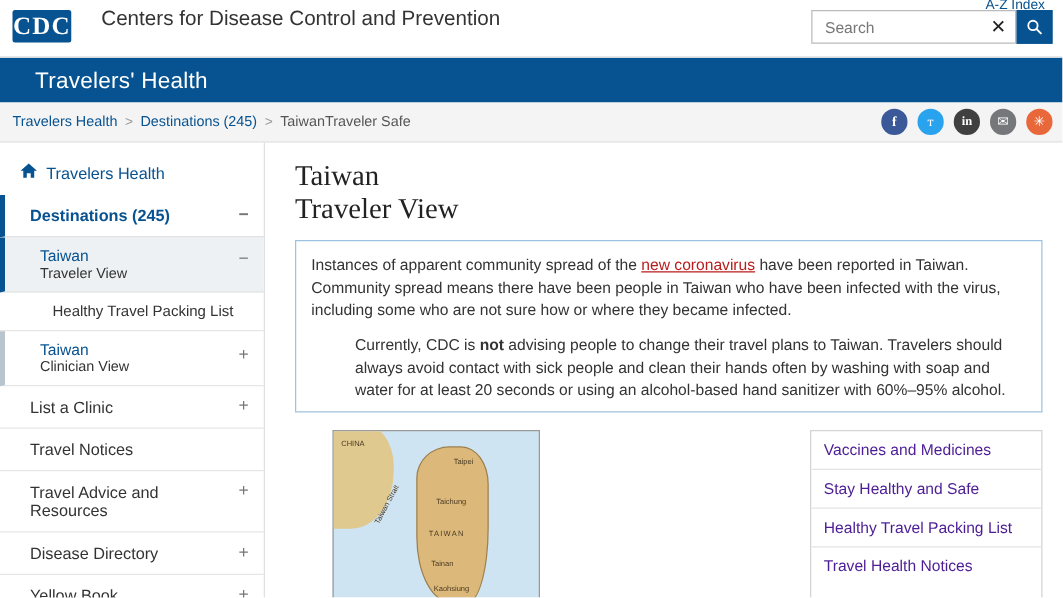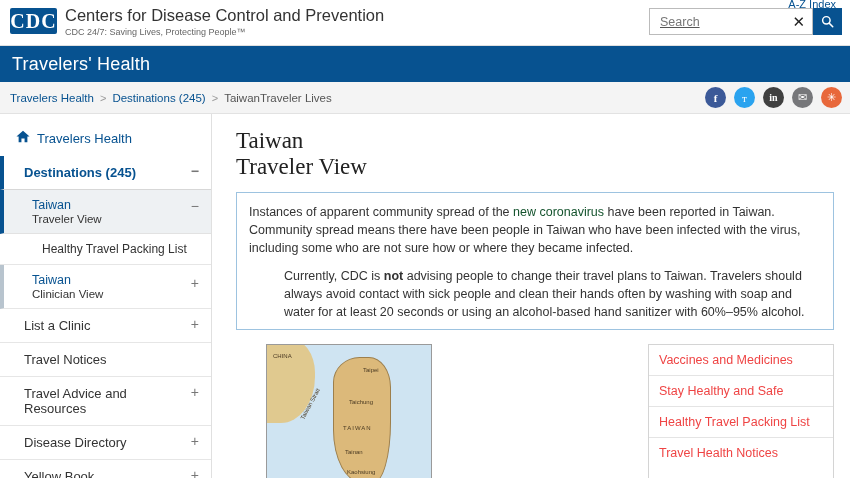--- a/index.html
+++ b/index.html
@@ -38,21 +38,21 @@
     color: #fff;
     font-family: "Liberation Serif", serif;
     font-weight: bold;
     font-size: 20px;
     letter-spacing: 1px;
     text-align: center;
     line-height: 26px;
     border-radius: 2px;
     margin-top: 2px;
   }
-  .brand-text { margin-left: 8px; }
+  .brand-text { margin-left: 24px; }
   .brand-title {
     font-size: 16.5px;
     color: #333;
     line-height: 19px;
     font-family: "Liberation Sans", sans-serif;
   }
   .brand-tag {
     font-size: 9px;
     color: #666;
     line-height: 12px;
@@ -76,21 +76,20 @@
   }
   .searchbox input {
     border: 0; outline: 0;
     width: 130px;
     height: 23px;
     margin-left: 8px;
     font-size: 12.5px;
     color: #555;
     font-family: "Liberation Sans", sans-serif;
     background: transparent;
-    text-decoration: underline;
   }
   .searchbox input::placeholder { color: #777; }
   .clear-x {
     position: absolute;
     right: 7px; top: 4px;
     font-size: 15px;
     color: #222;
     line-height: 17px;
     cursor: pointer;
   }
@@ -105,21 +104,21 @@
 
   
   .banner {
     background: #075290;
     height: 36px;
     display: flex;
     align-items: center;
     padding-left: 12px;
   }
   .banner h1 {
-    margin: 0;
+    margin: 16px;
     color: #fff;
     font-size: 18px;
     font-weight: normal;
     letter-spacing: .2px;
   }
 
   
   .crumbbar {
     background: #f4f4f4;
     border-bottom: 1px solid #e2e2e2;
@@ -240,21 +239,21 @@
     border: 1px solid #9dc3e0;
     background: #fff;
     padding: 10px 12px 8px 12px;
     font-size: 12.5px;
     line-height: 18px;
     color: #333;
     max-width: 600px;
   }
   .alert p { margin: 0 0 10px 0; }
   .alert p:last-child { margin-bottom: 0; margin-left: 35px; }
-  .alert a { color: #14532d; }
+  .alert a { color: #b91c1c; text-decoration: underline; }
   .alert strong { font-weight: bold; }
 
   .below {
     display: flex;
     margin-top: 14px;
     gap: 22px;
   }
   .mapbox {
     width: 166px;
     height: 140px;
@@ -297,36 +296,35 @@
     background: #f0f0f0;
     border-bottom: 1px solid #d4d4d4;
     padding: 7px 10px;
     font-size: 13px;
     color: #333;
   }
   .otp-link {
     padding: 8px 10px;
     border-bottom: 1px solid #e4e4e4;
     font-size: 12.5px;
-    color: #ef4444;
+    color: #4c1d95;
     cursor: pointer;
   }
   .otp-link:last-child { border-bottom: 0; }
 </style>
 </head>
 <body>
 
 <div class="topbar">
   <a class="az-index" href="#">A-Z Index</a>
 
   <div class="brand">
     <div class="cdc-logo">CDC</div>
     <div class="brand-text">
       <div class="brand-title">Centers for Disease Control and Prevention</div>
-      <div class="brand-tag">CDC 24/7: Saving Lives, Protecting People™</div>
     </div>
   </div>
 
   <div class="searchwrap">
     <div class="searchbox">
       <input type="text" placeholder="Search" style="">
       <span class="clear-x">✕</span>
     </div>
     <div class="search-btn">
       <span>
@@ -341,21 +339,21 @@
 
 <div class="banner">
   <h1>Travelers' Health</h1>
 </div>
 
 <div class="crumbbar">
   <a class="crumb" href="#">Travelers Health</a>
   <span class="crumb-sep">&gt;</span>
   <a class="crumb" href="#">Destinations (245)</a>
   <span class="crumb-sep">&gt;</span>
-  <span class="crumb plain">TaiwanTraveler Lives</span>
+  <span class="crumb plain">TaiwanTraveler Safe</span>
 
   <div class="social">
     <div class="sbtn s-fb">f</div>
     <div class="sbtn s-tw">ᴛ</div>
     <div class="sbtn s-li">in</div>
     <div class="sbtn s-mail">✉</div>
     <div class="sbtn s-share">✳</div>
   </div>
 </div>
 

